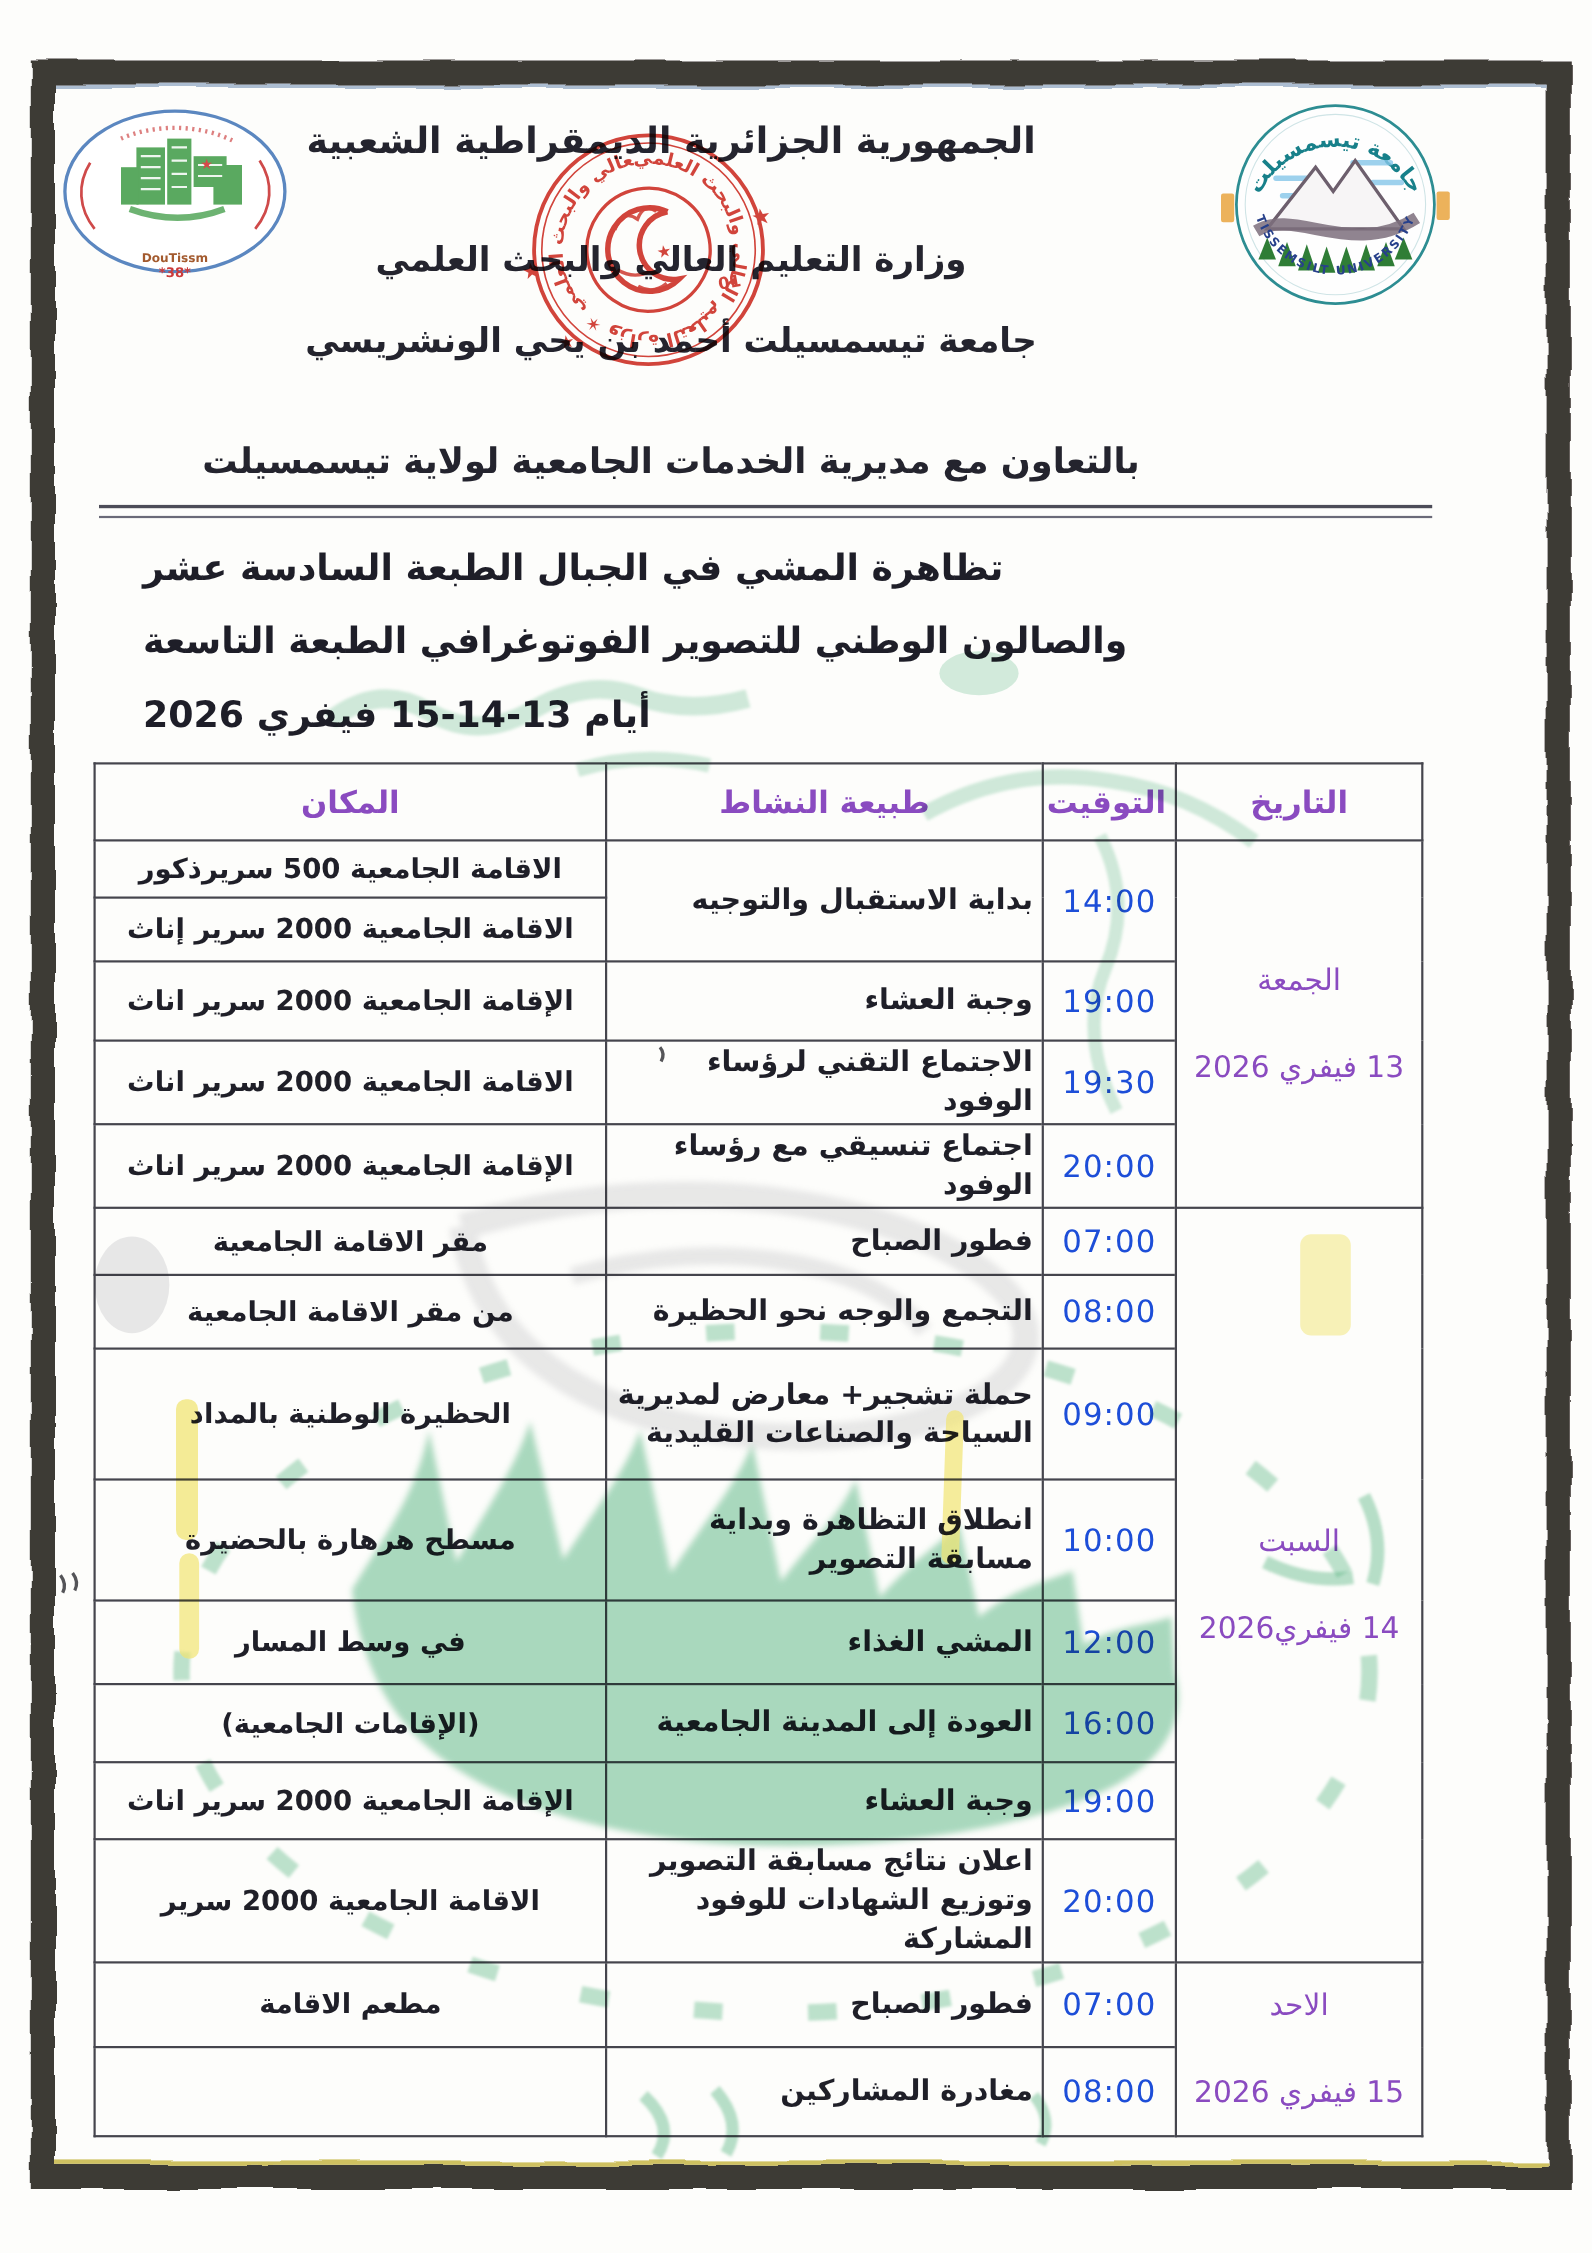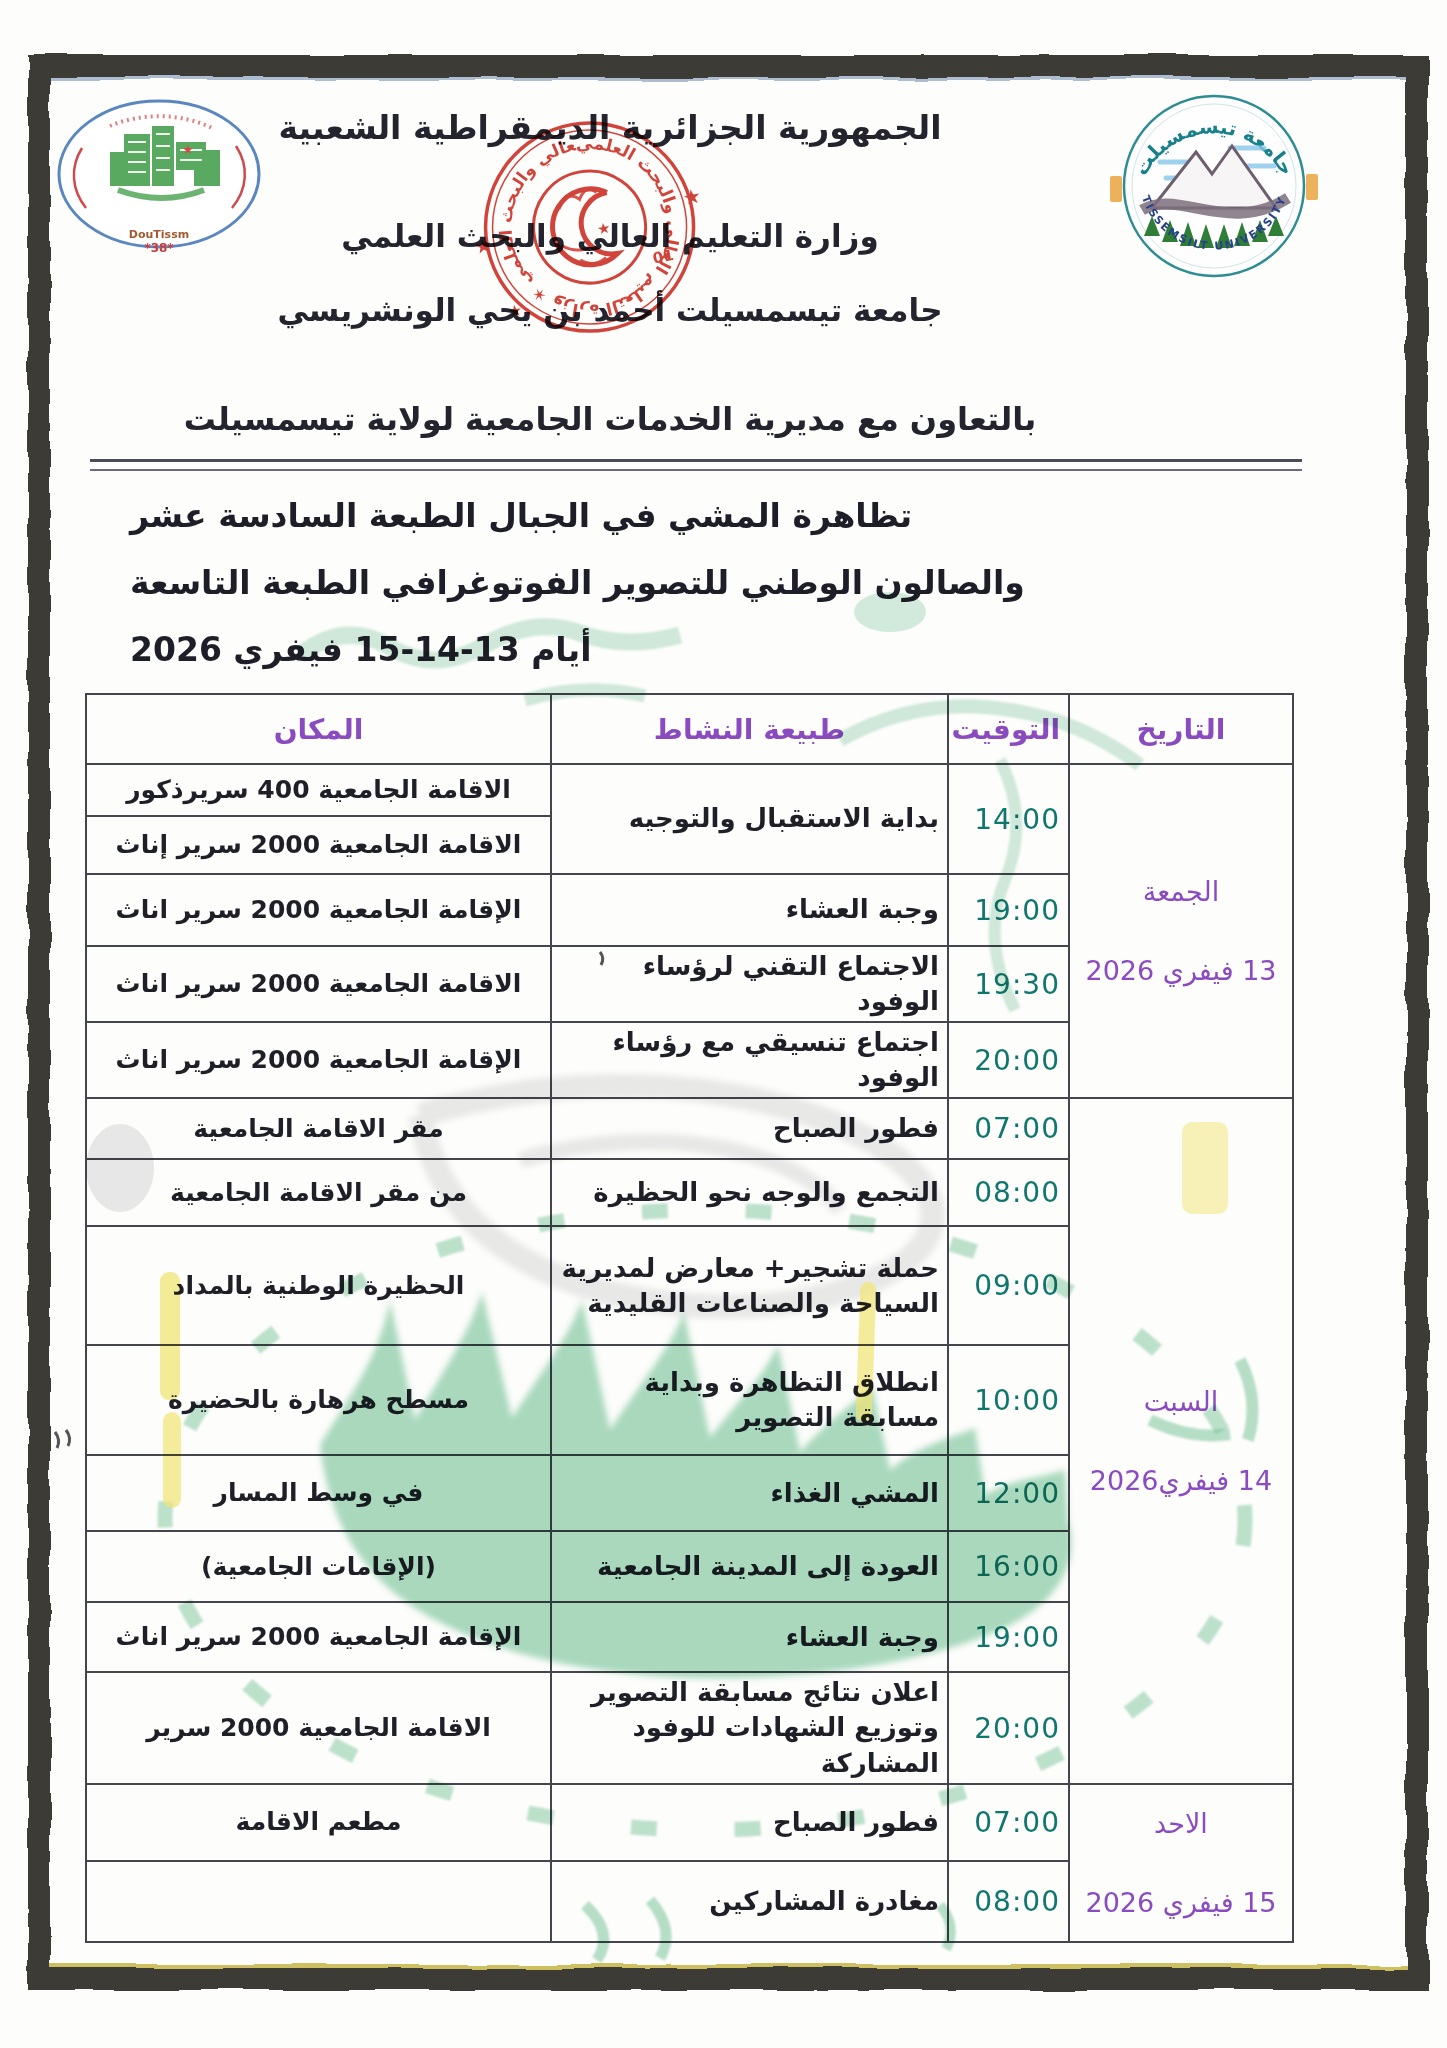--- a/index.html
+++ b/index.html
@@ -27,21 +27,21 @@
   .tline{position:absolute;left:130px;width:1000px;text-align:left;direction:rtl;
          color:#1e1e28;font-weight:bold;font-size:33px}
   #t1{top:496px}
   #t2{top:563px}
   #t3{top:630px}
   
   #sched{position:absolute;left:85px;top:693px;width:1207px;z-index:2;
          border-collapse:collapse;table-layout:fixed;direction:rtl;background:transparent}
   #sched th,#sched td{border:2.5px solid #45454d;vertical-align:middle;padding:2px 8px;box-sizing:border-box}
   #sched th{color:#8a4bc0;font-size:28px;font-weight:bold}
-  td.time{font-size:28px;color:#0f766e;text-align:right;font-weight:500;letter-spacing:1px}
+  td.time{font-size:28px;color:#1d4ed8;text-align:center;font-weight:500;letter-spacing:1px}
   td.act{font-size:26px;font-weight:bold;color:#1f1f28;text-align:right;line-height:1.35}
   td.place{font-size:25px;font-weight:bold;color:#1f1f28;text-align:center;line-height:1.3}
   td.date{font-size:27px;font-weight:normal;color:#8a4bc0;text-align:center}
   td.date .day-date{margin-top:48px}
   
   #red-stamp{left:455px;top:112px;z-index:6;transform:rotate(-10deg);
              mix-blend-mode:multiply;opacity:.95}
   #wm{left:0;top:0;z-index:5;pointer-events:none;mix-blend-mode:multiply}
   #logo-left{left:52px;top:92px;z-index:3}
   #logo-right{left:1108px;top:86px;z-index:3}
@@ -156,21 +156,21 @@
     <th>المكان</th>
   </tr>
 
   <tr style="height:52px">
     <td class="date" rowspan="5">
       <div class="day-name">الجمعة</div>
       <div class="day-date">13 فيفري 2026</div>
     </td>
     <td class="time" rowspan="2">14:00</td>
     <td class="act" rowspan="2">بداية الاستقبال والتوجيه</td>
-    <td class="place">الاقامة الجامعية 400 سريرذكور</td>
+    <td class="place">الاقامة الجامعية 500 سريرذكور</td>
   </tr>
   <tr style="height:58px">
     <td class="place">الاقامة الجامعية 2000 سرير إناث</td>
   </tr>
   <tr style="height:72px">
     <td class="time">19:00</td>
     <td class="act">وجبة العشاء</td>
     <td class="place">الإقامة الجامعية 2000 سرير اناث</td>
   </tr>
   <tr style="height:60px">

